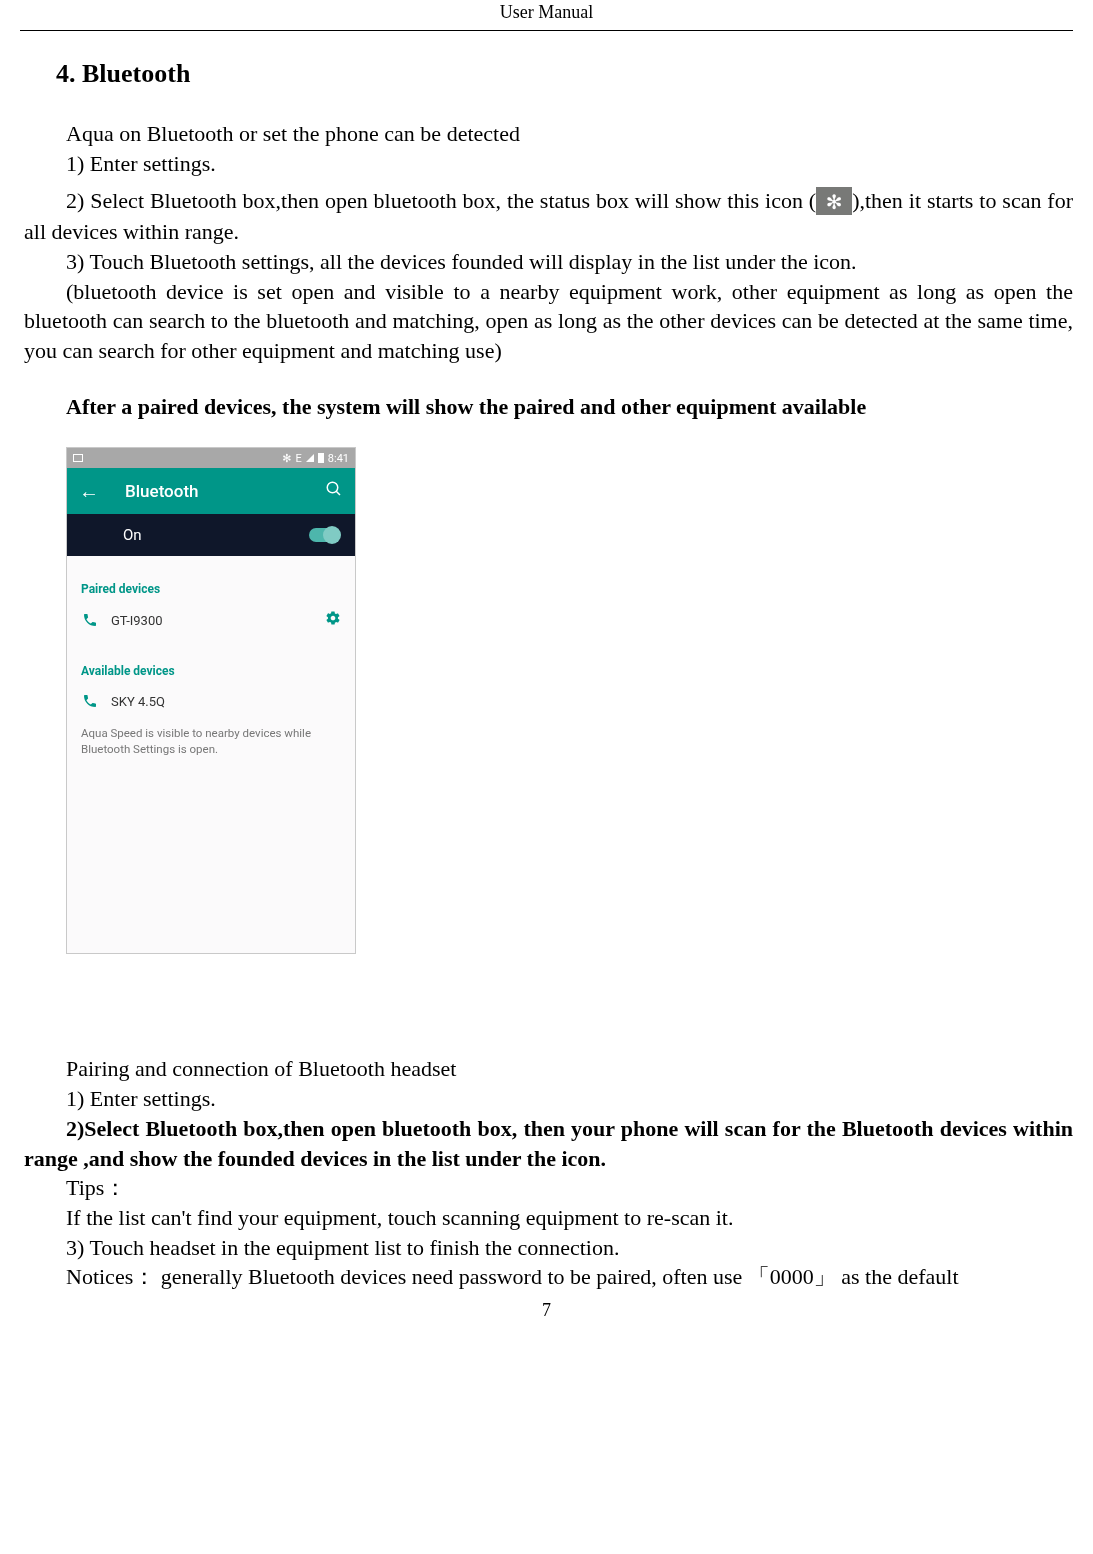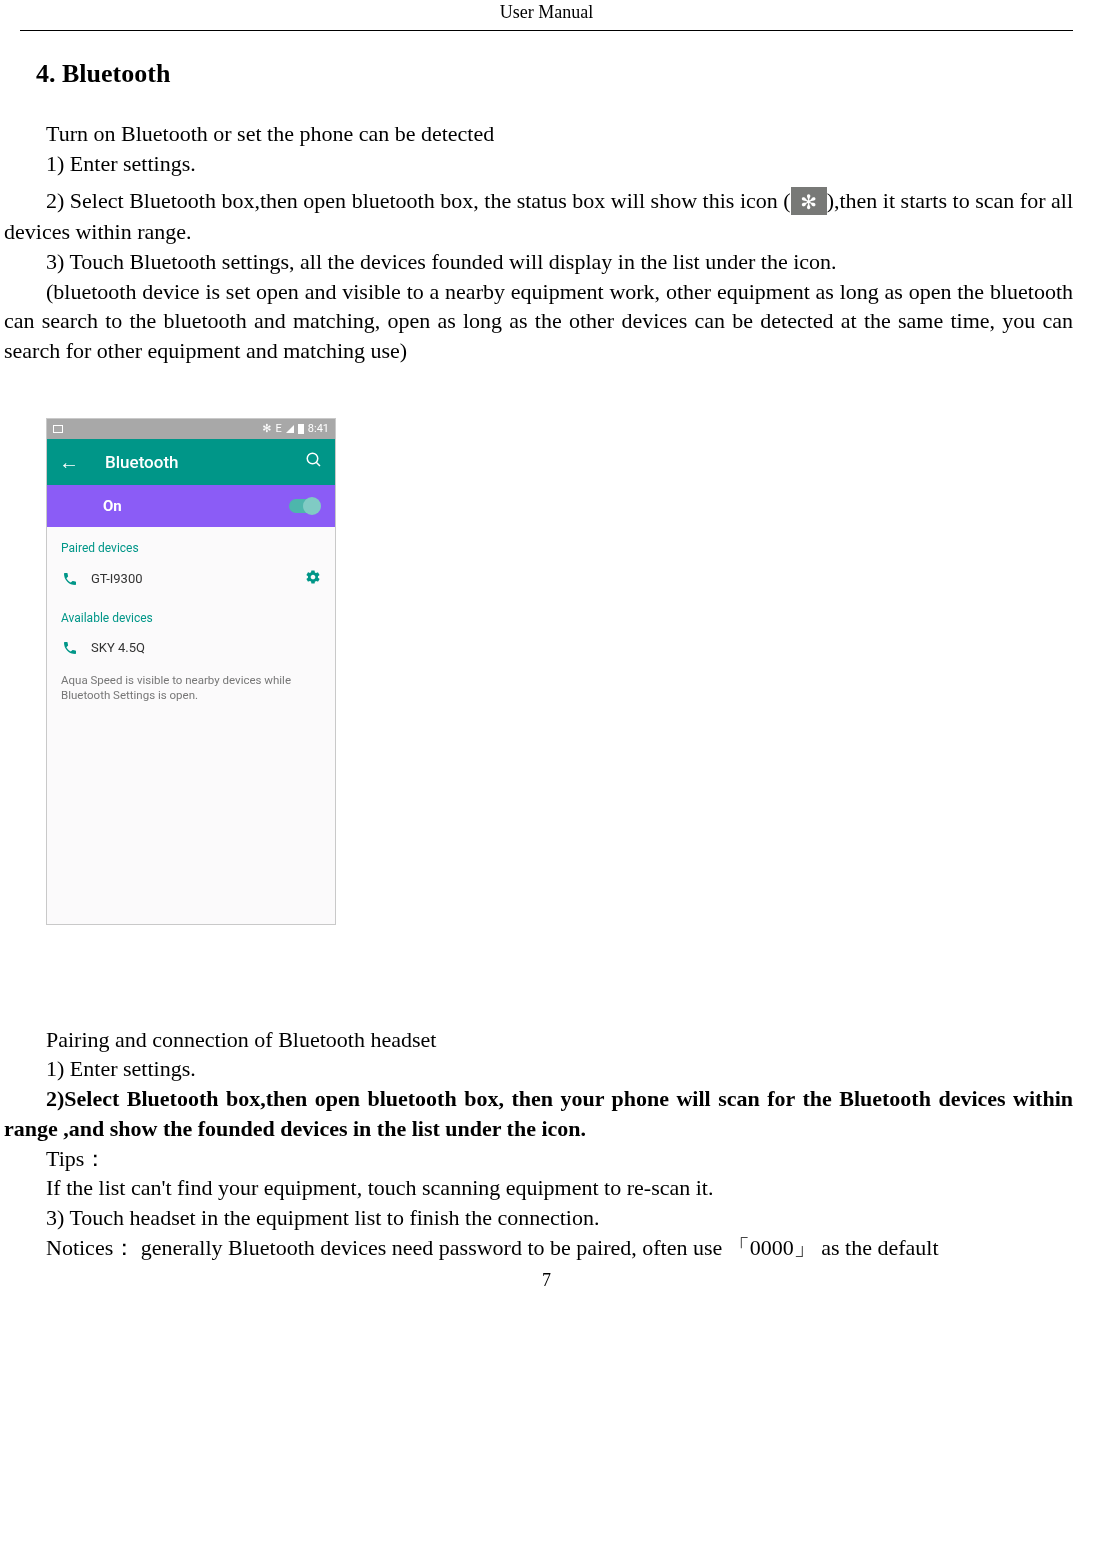--- a/index.html
+++ b/index.html
@@ -12,21 +12,21 @@
       padding: 0;
     }
     .header-title {
       text-align: center;
       font-size: 18px;
       padding: 2px 0 7px 0;
       border-bottom: 1.5px solid #000;
       margin: 0 20px;
     }
     .content {
-      padding: 10px 20px 0 4px;
+      padding: 10px 20px 0 24px;
     }
     .section-title {
       font-weight: bold;
       font-size: 26px;
       margin: 18px 0 30px 32px;
     }
     .para {
       line-height: 1.35;
       text-align: justify;
     }
@@ -84,38 +84,38 @@
       display: flex;
       align-items: center;
       padding: 0 12px;
       gap: 26px;
     }
     .app-bar .back { font-size: 20px; }
     .app-bar .title { font-weight: 500; font-size: 17px; flex: 1; }
     .app-bar .search { font-size: 18px; }
     .toggle-row {
       height: 42px;
-      background: #8b5cf6;
+      background: #0f172a;
       color: #fff;
       display: flex;
       align-items: center;
       padding: 0 16px 0 56px;
       justify-content: space-between;
-      font-weight: bold;
     }
     .toggle-row .label { font-size: 15px; }
     .switch {
       width: 30px; height: 14px; background: #4db6ac; border-radius: 7px; position: relative;
     }
     .switch::after { content:""; position:absolute; right:-2px; top:-2px; width:18px;height:18px;border-radius:50%;background:#80cbc4; }
     .section-label {
       color: #009688;
-      font-weight: normal;
+      font-weight: bold;
       font-size: 12px;
       padding: 14px 14px 6px 14px;
+      margin-top: 12px;
     }
     .device-row {
       display: flex;
       align-items: center;
       padding: 8px 14px;
       gap: 12px;
       color: #333;
     }
     .device-row .dname { flex: 1; font-size: 13px; }
     .phone-chip {
@@ -137,30 +137,31 @@
   </style>
 </head>
 <body>
 
 <div class="header-title">User    Manual</div>
 
 <div class="content">
 
   <div class="section-title">4. Bluetooth</div>
 
-  <p class="para indent1">Turn on Bluetooth or set the phone can be detected</p>
+  <p class="para indent1">Aqua on Bluetooth or set the phone can be detected</p>
   <p class="para indent1">1)  Enter settings.</p>
   <div style="height:8px"></div>
   <p class="para" style="text-align:justify;">
     <span style="display:inline-block;width:42px;"></span><span>2)  Select Bluetooth box,then open bluetooth box, the status box will show this icon (</span><span class="bt-icon-inline">✻</span><span>),then it starts to scan for all devices within range.</span>
   </p>
   <p class="para indent1">3) Touch Bluetooth settings, all the devices founded will display in the list under the icon.</p>
   <p class="para" style="text-align:justify;"><span style="display:inline-block;width:42px;"></span><span>(bluetooth device is set open and visible to a nearby equipment work, other equipment as long as open the bluetooth can search to the bluetooth and matching, open as long as the other devices can be detected at the same time, you can search for other equipment and matching use)</span></p>
 
   <div class="spacer-md"></div>
+  <p class="para indent1 bold">After a paired devices, the system will show the paired and other equipment available</p>
   <div class="spacer-md"></div>
 
   <div class="phone">
     <div class="status-bar">
       <div class="status-left">
         <span class="pic-icon"></span>
       </div>
       <div class="status-right">
         <span>✻</span>
         <span>E</span>

